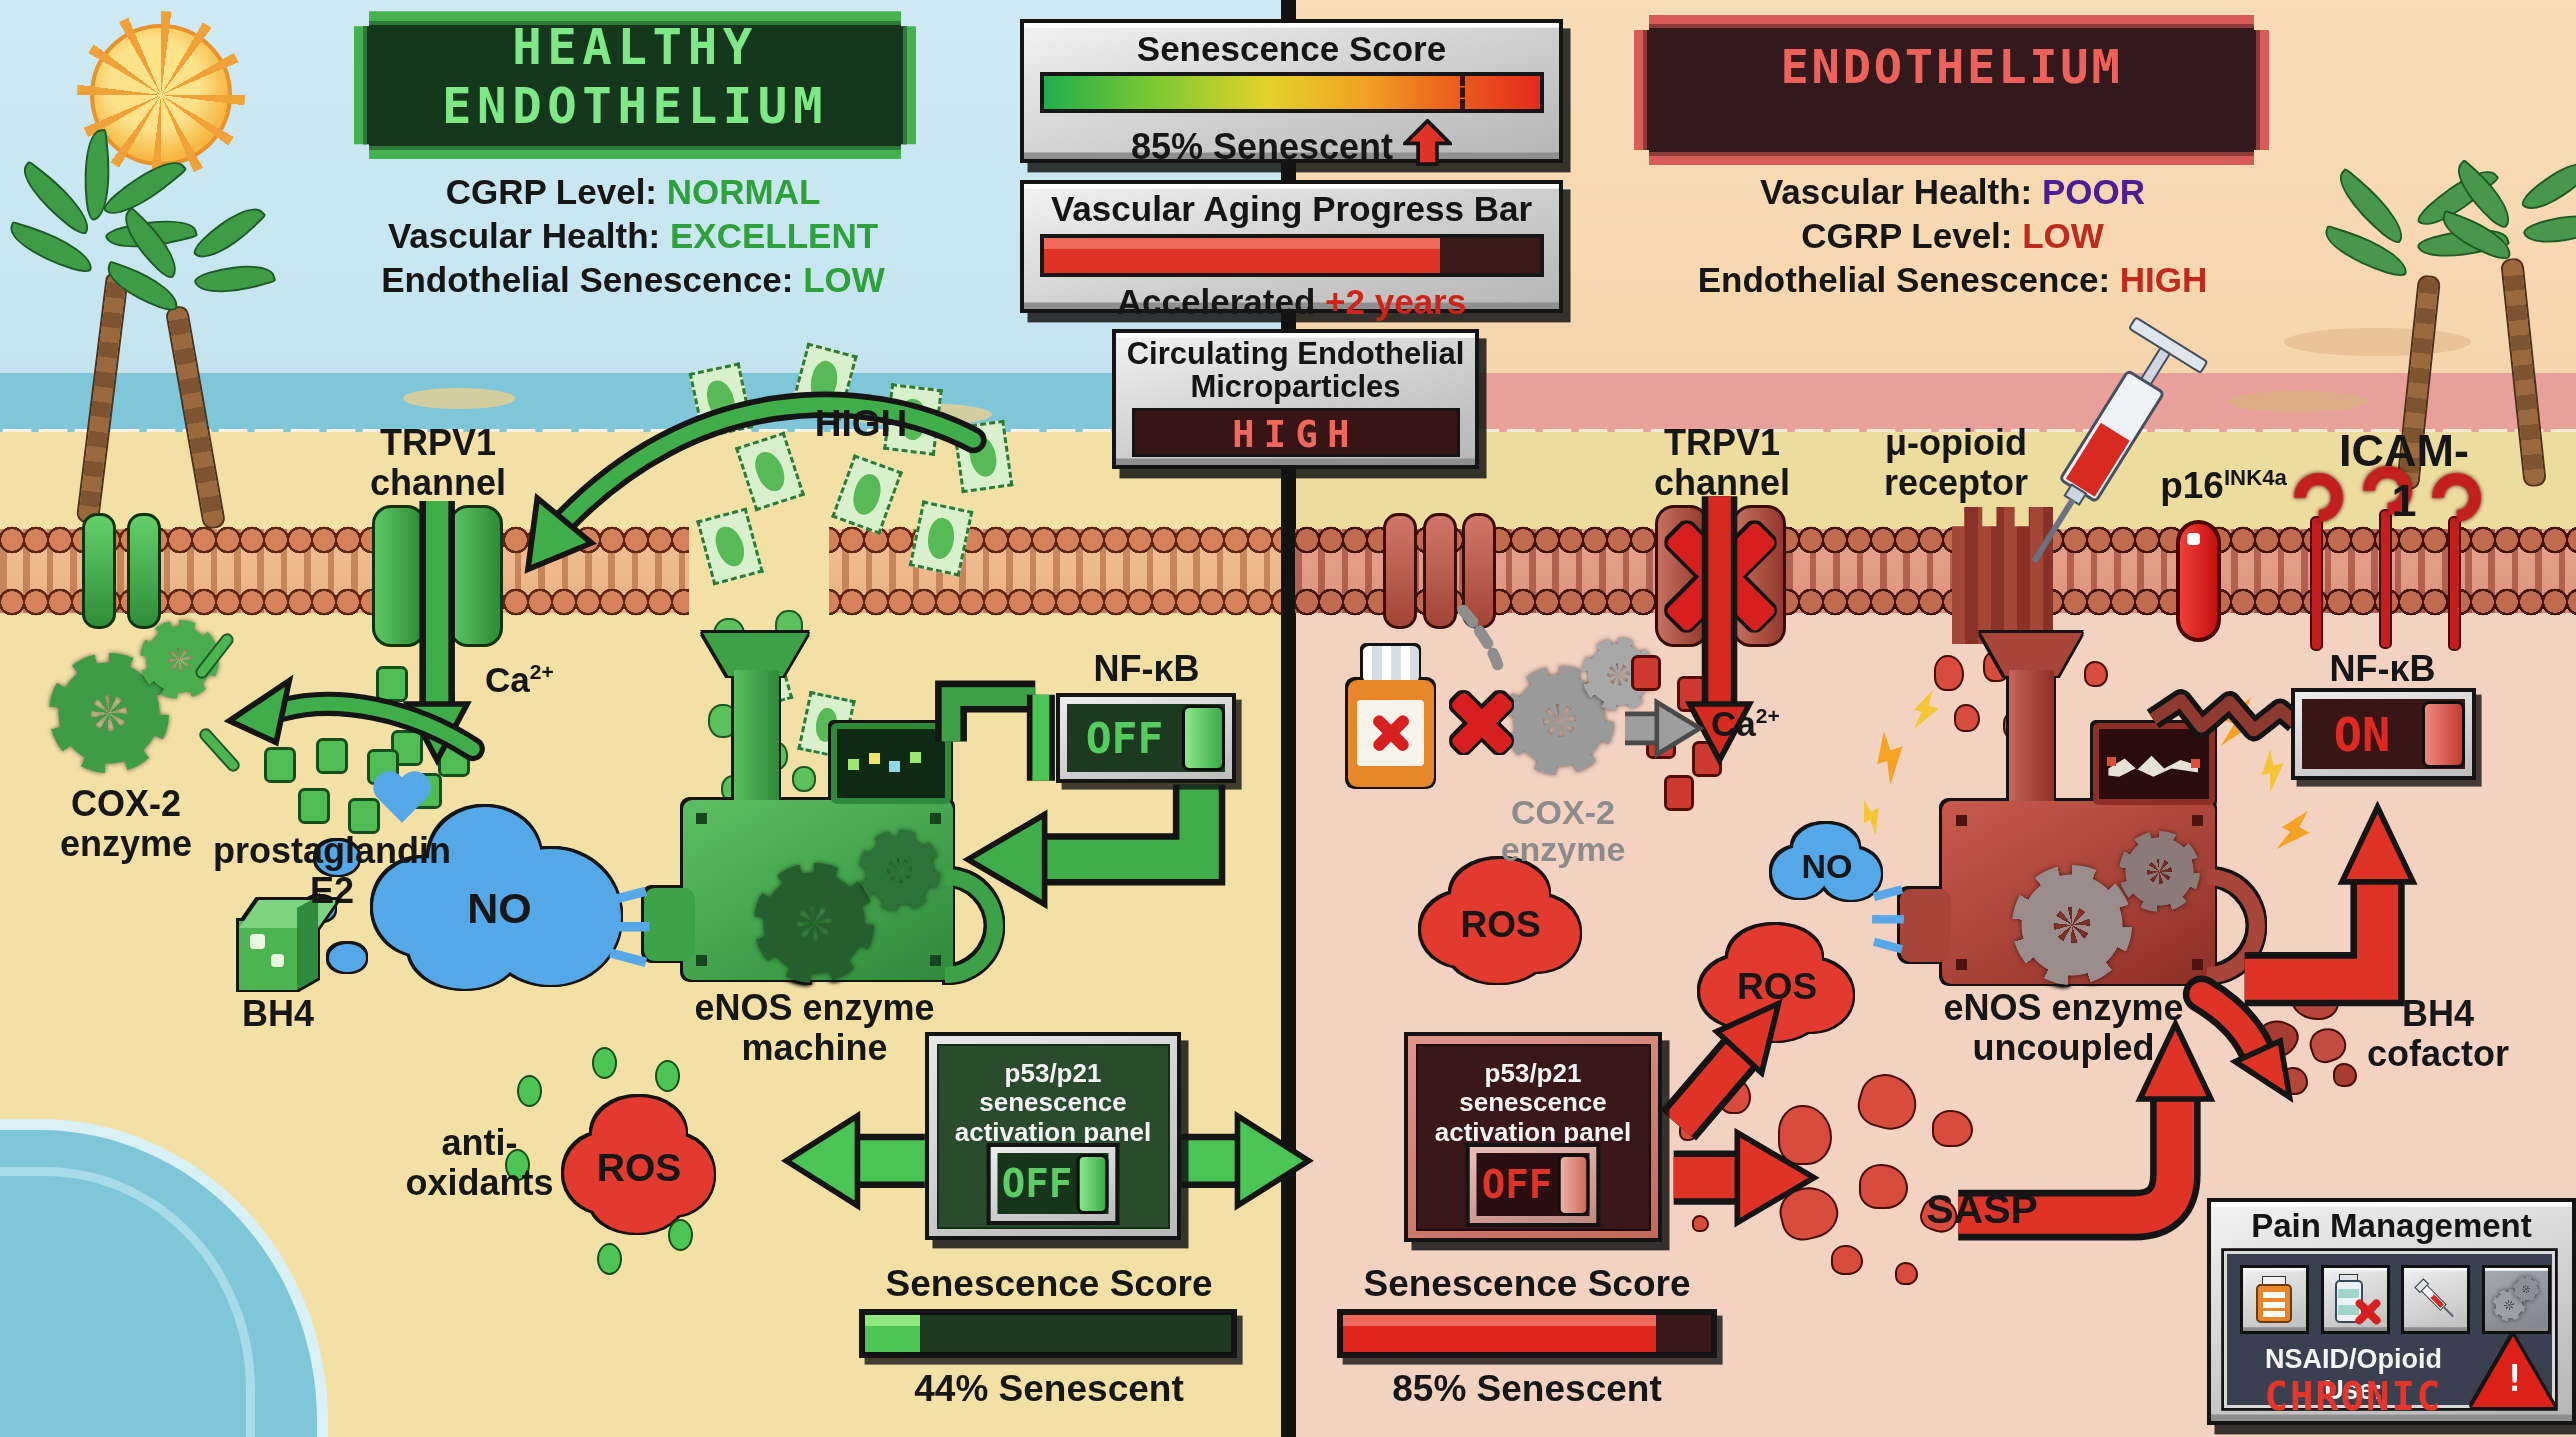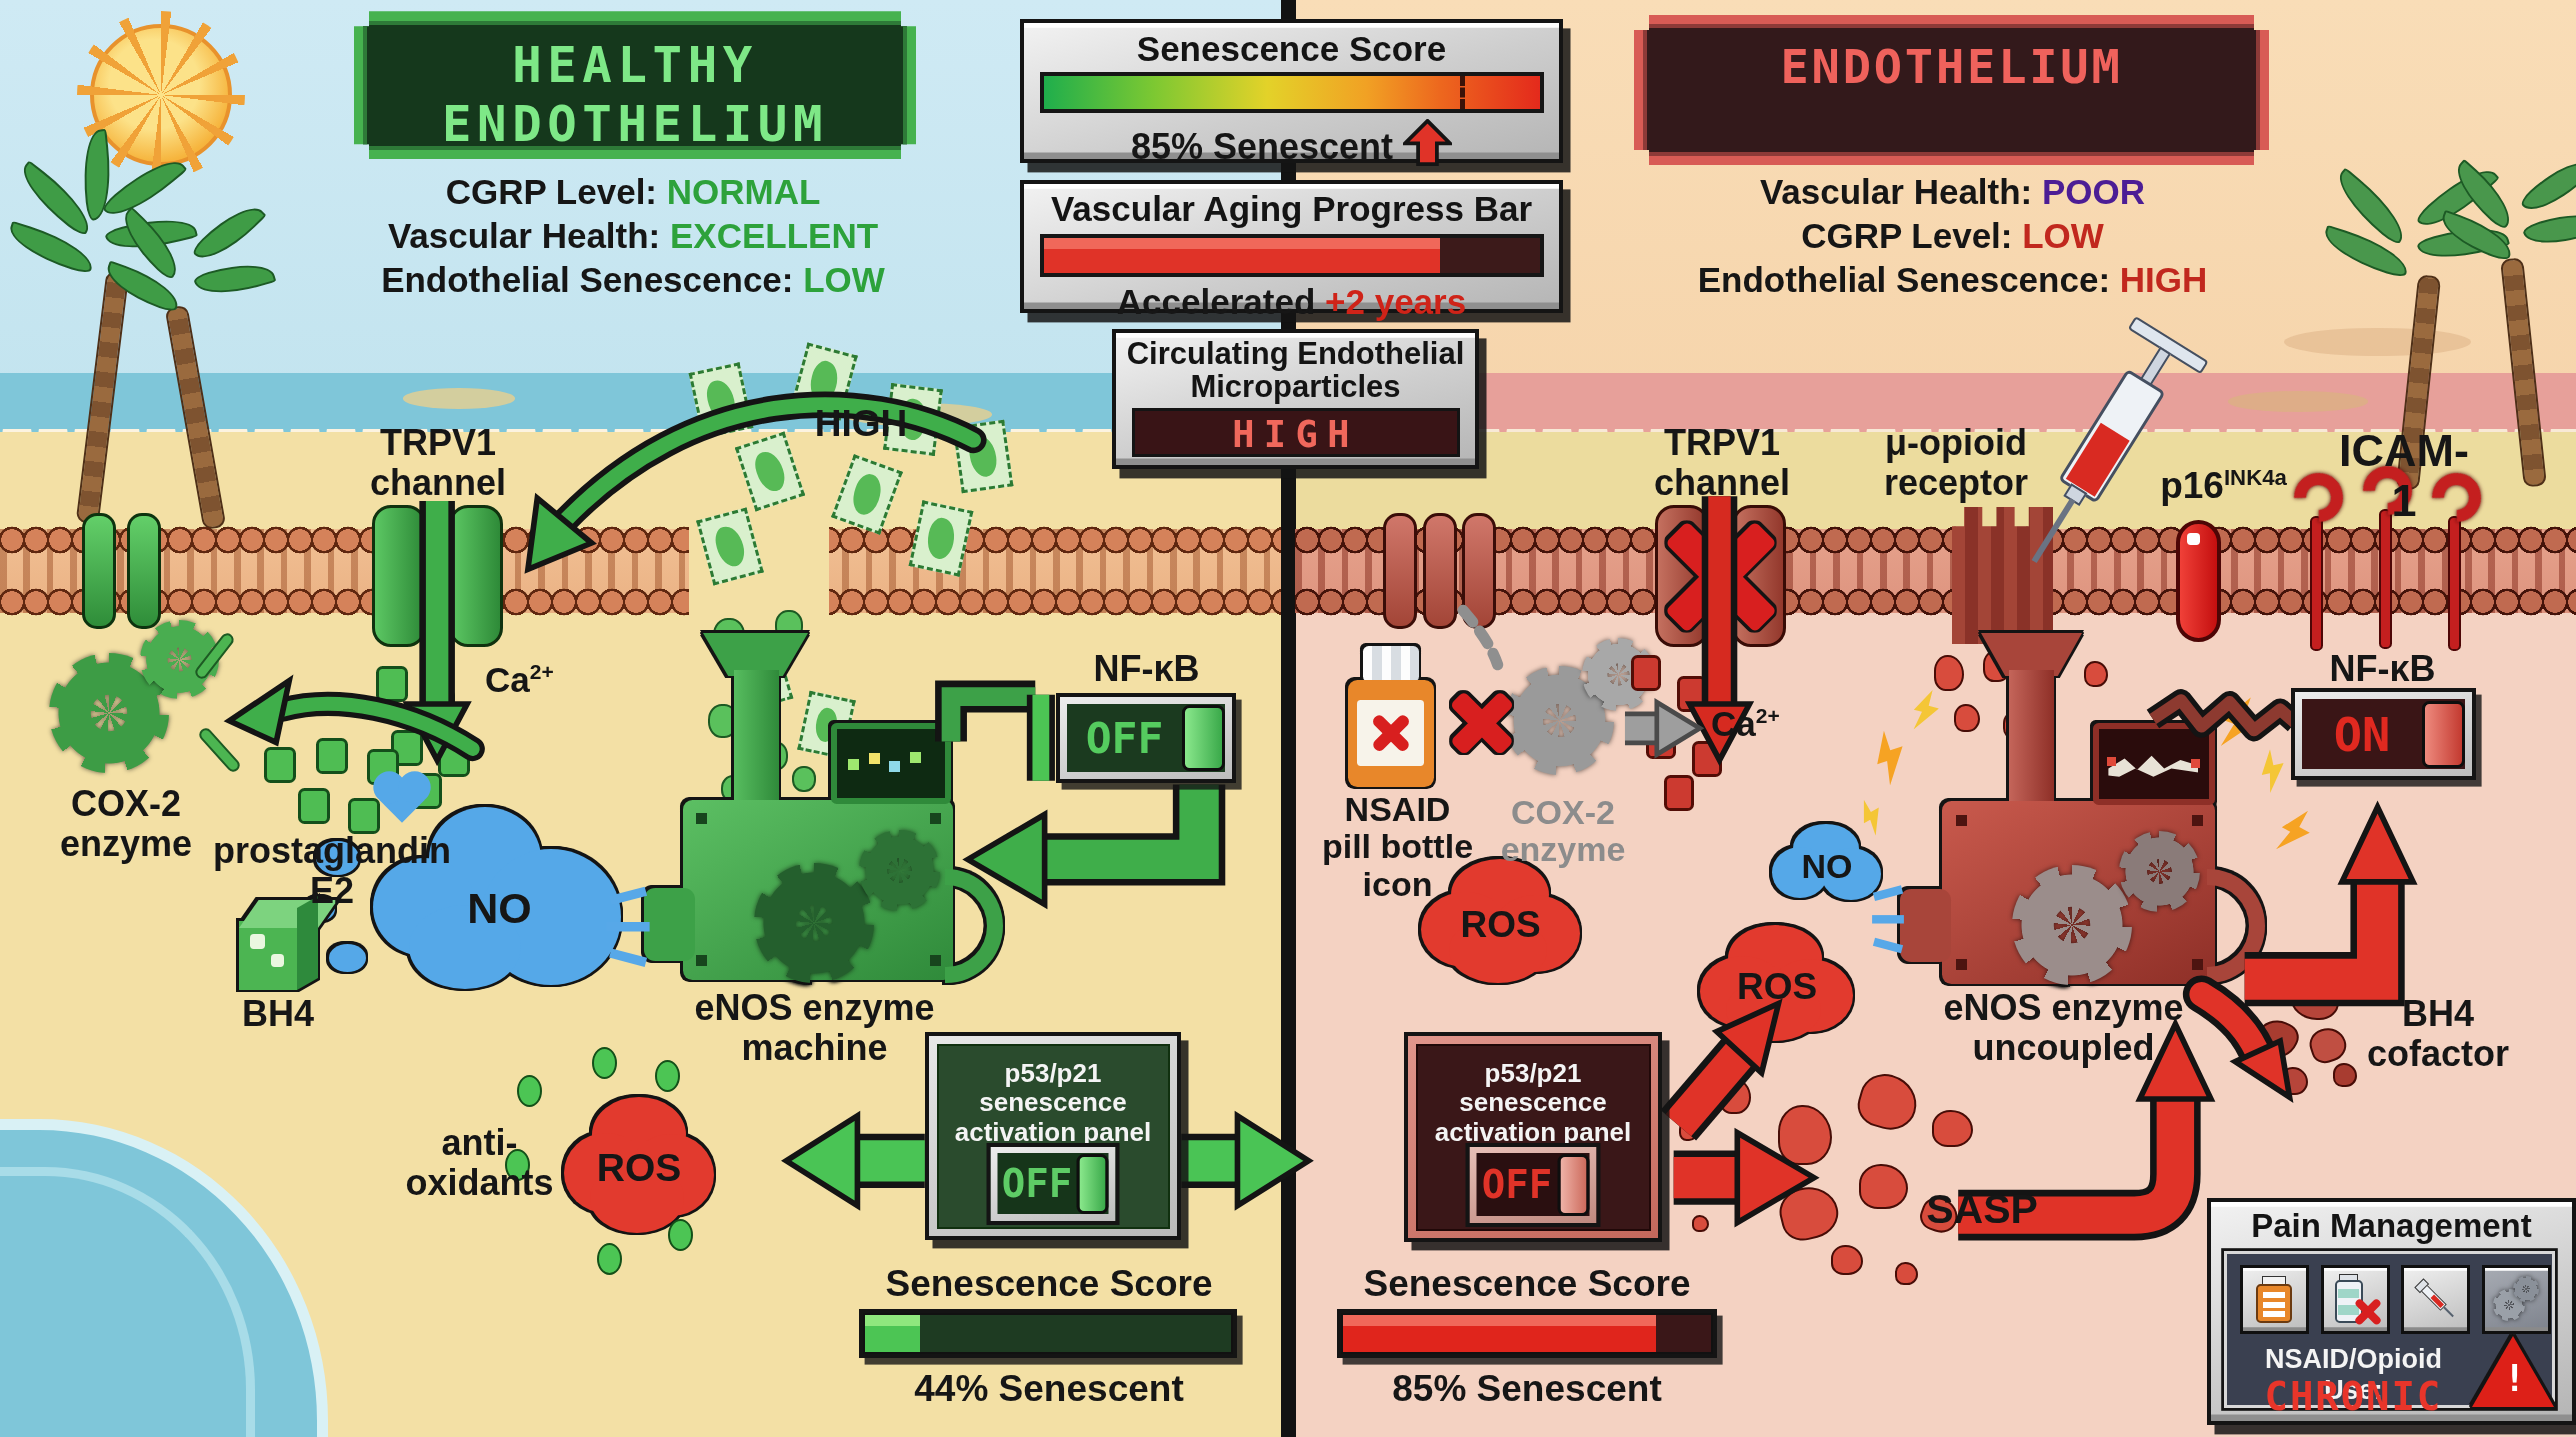--- a/index.html
+++ b/index.html
@@ -188,21 +188,21 @@
   </div>
 
   <div class="abs divider"></div>
 
   <div class="mem" style="left:0;width:1281px;"></div>
   <div class="mem red" style="left:1295px;width:1281px;"></div>
   <div class="memgap" style="left:689px;width:140px;"></div>
 
   <div class="pixelpanel" style="left:354px;top:11.2px;width:562px;height:148px;background:#46b24f;">
     <div class="inner" style="background:#15381c;border:4.7px solid #2e7a38;"></div>
-    <div class="abs ptitle" style="left:0;top:26px;width:100%;font-size:49px;color:#7ee887;letter-spacing:5.6px;">
+    <div class="abs ptitle" style="left:0;top:8px;width:100%;font-size:49px;color:#7ee887;letter-spacing:5.6px;">
       <div>HEALTHY</div>
       <div>ENDOTHELIUM</div>
     </div>
   </div>
   <div class="lbl" style="left:300px;top:170px;width:666px;font-size:35px;line-height:1.25;">
     <div><span>CGRP Level:</span> <span style="color:#2da23b;">NORMAL</span></div>
     <div><span>Vascular Health:</span> <span style="color:#2da23b;">EXCELLENT</span></div>
     <div><span>Endothelial Senescence:</span> <span style="color:#2da23b;">LOW</span></div>
   </div>
 
@@ -415,25 +415,20 @@
   <div class="lbl" style="left:1867px;top:423px;width:178px;font-size:36px;">
     <div>μ-opioid</div>
       <div>receptor</div>
   </div>
   <div class="lbl" style="left:2144px;top:466px;width:159px;font-size:37px;">
     <span>p16</span><sup>INK4a</sup>
   </div>
   <div class="lbl" style="left:2329px;top:426px;width:150px;font-size:45px;">ICAM-1</div>
   <div class="lbl" style="left:1711px;top:704px;width:112px;font-size:35px;text-align:left;">
     <span>Ca</span><sup>2+</sup>
-  </div>
-  <div class="lbl" style="left:1299px;top:791px;width:197px;font-size:34px;">
-    <div>NSAID</div>
-      <div>pill bottle</div>
-      <div>icon</div>
   </div>
   <div class="lbl" style="left:1474px;top:794px;width:178px;font-size:34px;color:#8c8c8c;">
     <div>COX-2</div>
       <div>enzyme</div>
   </div>
   <div class="lbl" style="left:1942px;top:988px;width:243px;font-size:36px;">
     <div>eNOS enzyme</div>
       <div>uncoupled</div>
   </div>
   <div class="lbl" style="left:2303px;top:649px;width:159px;font-size:36px;">NF-κB</div>

